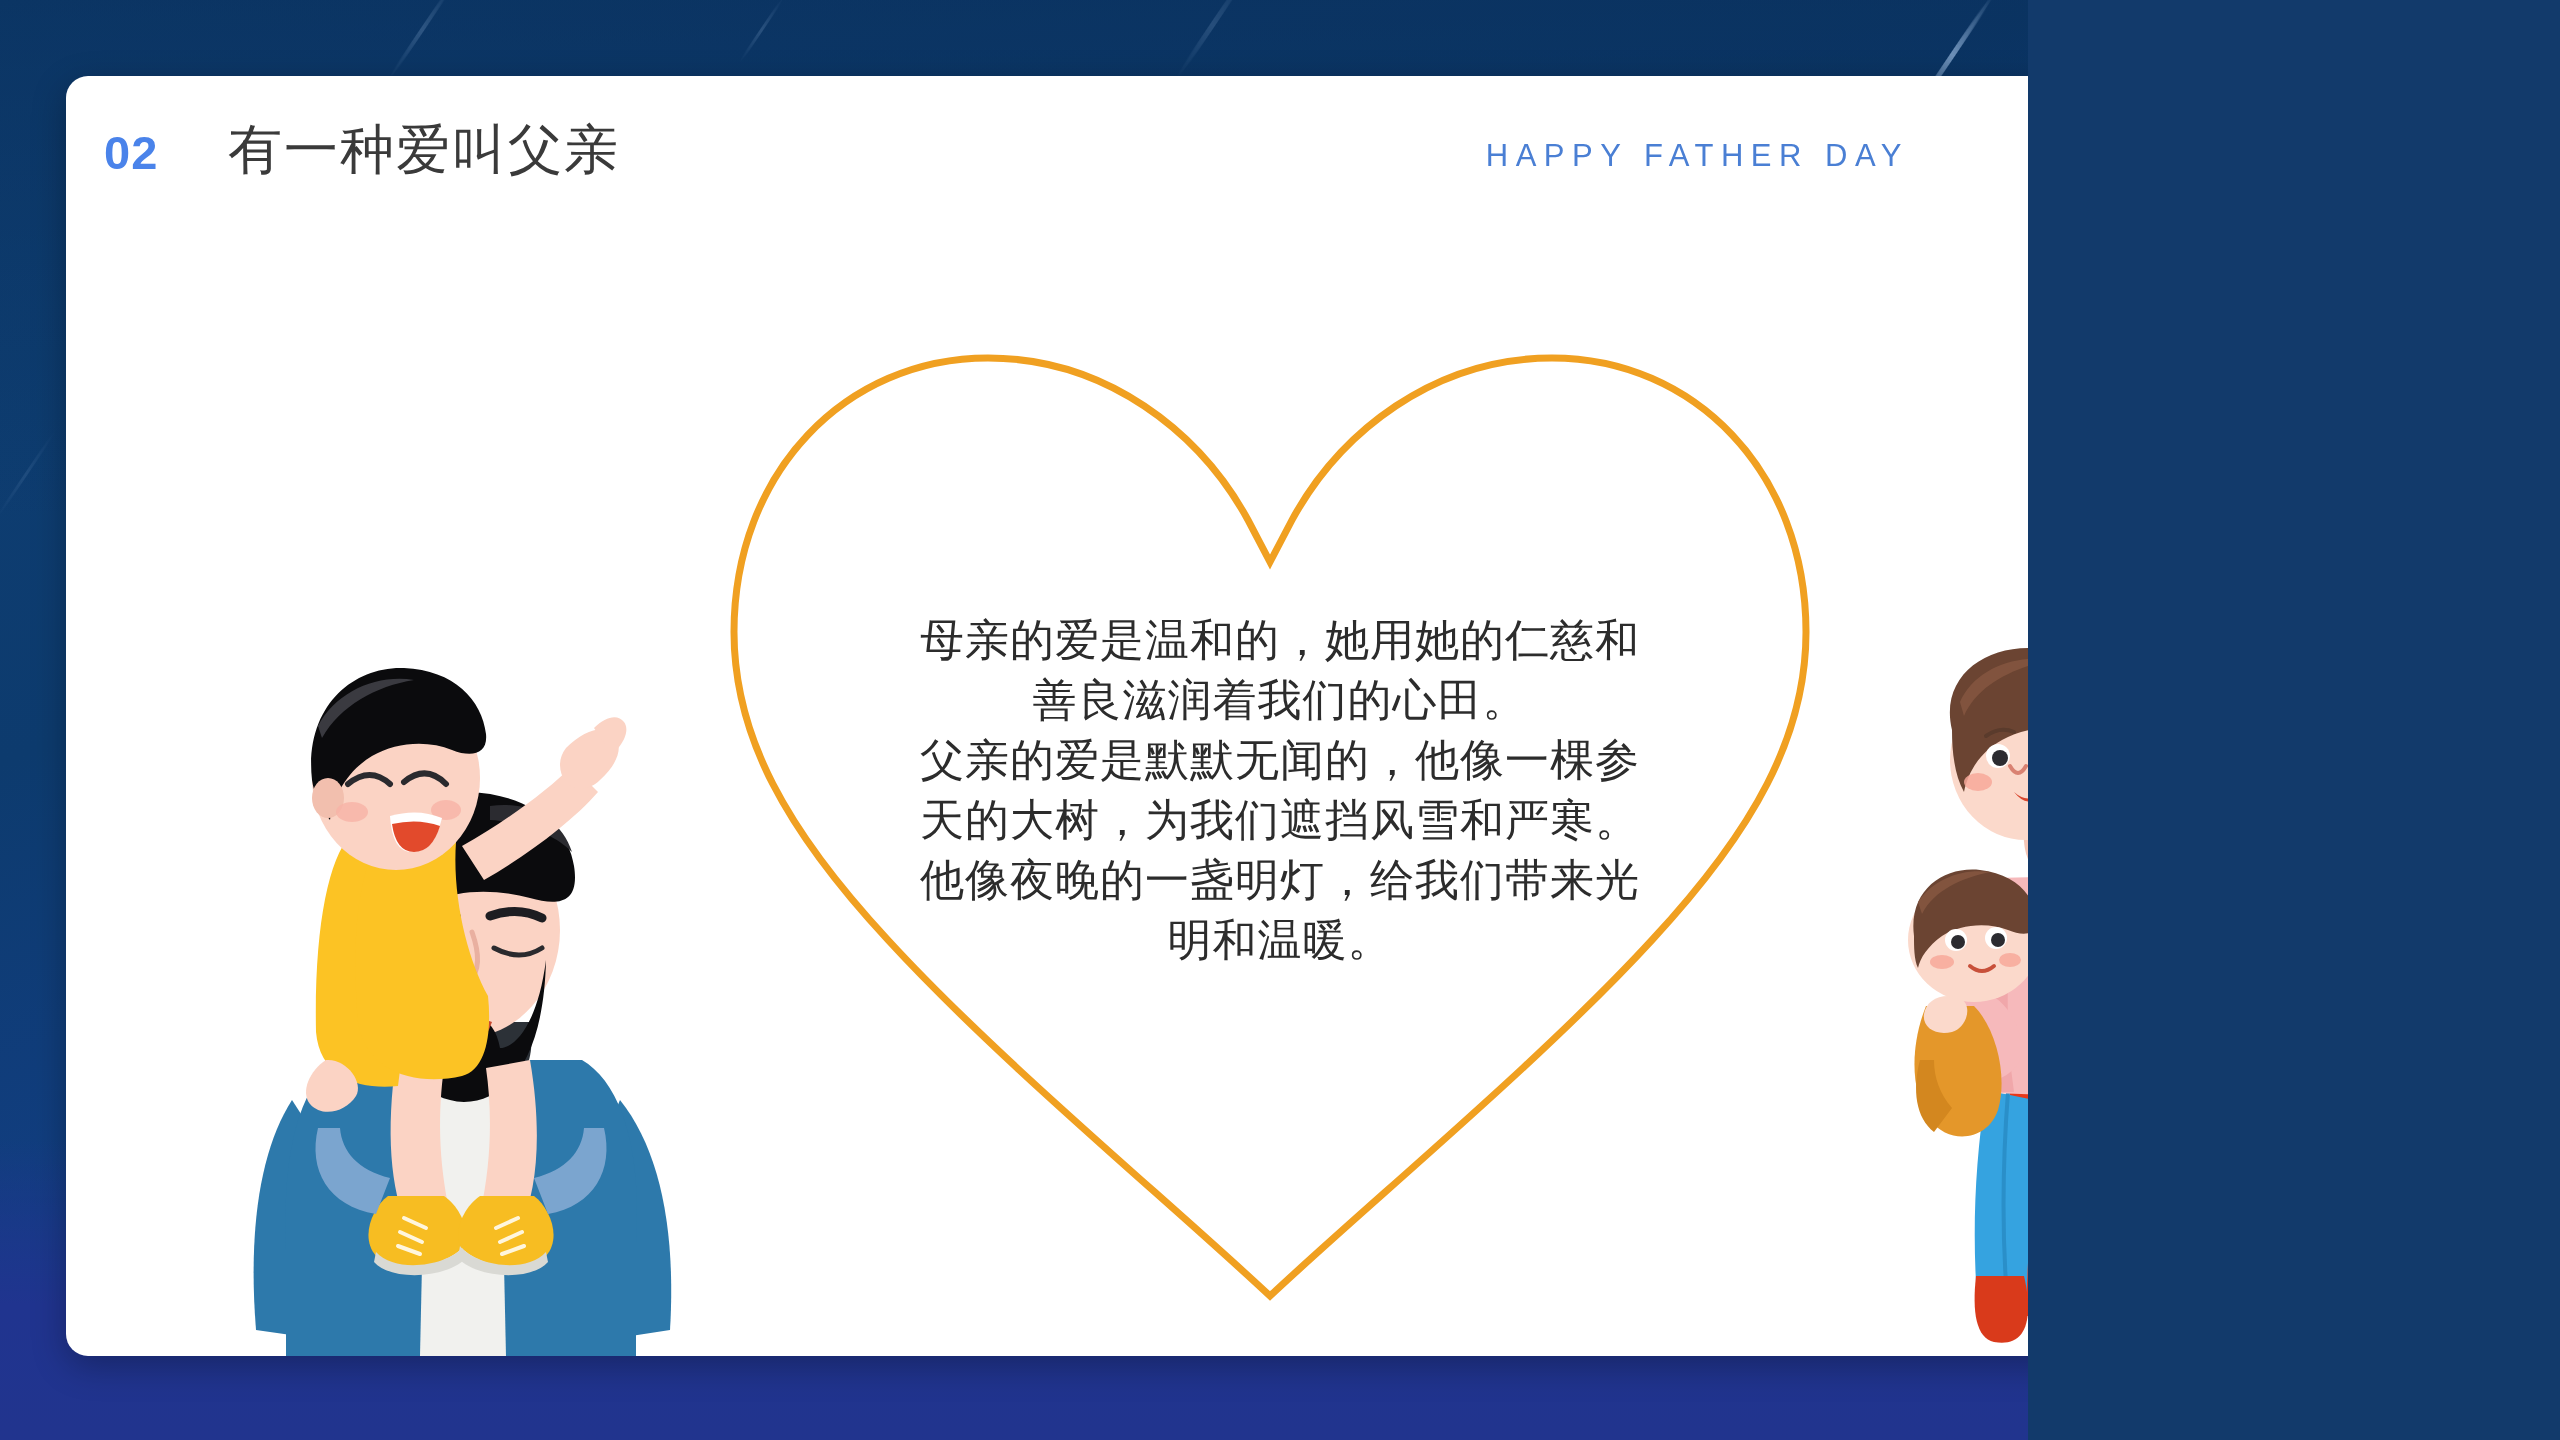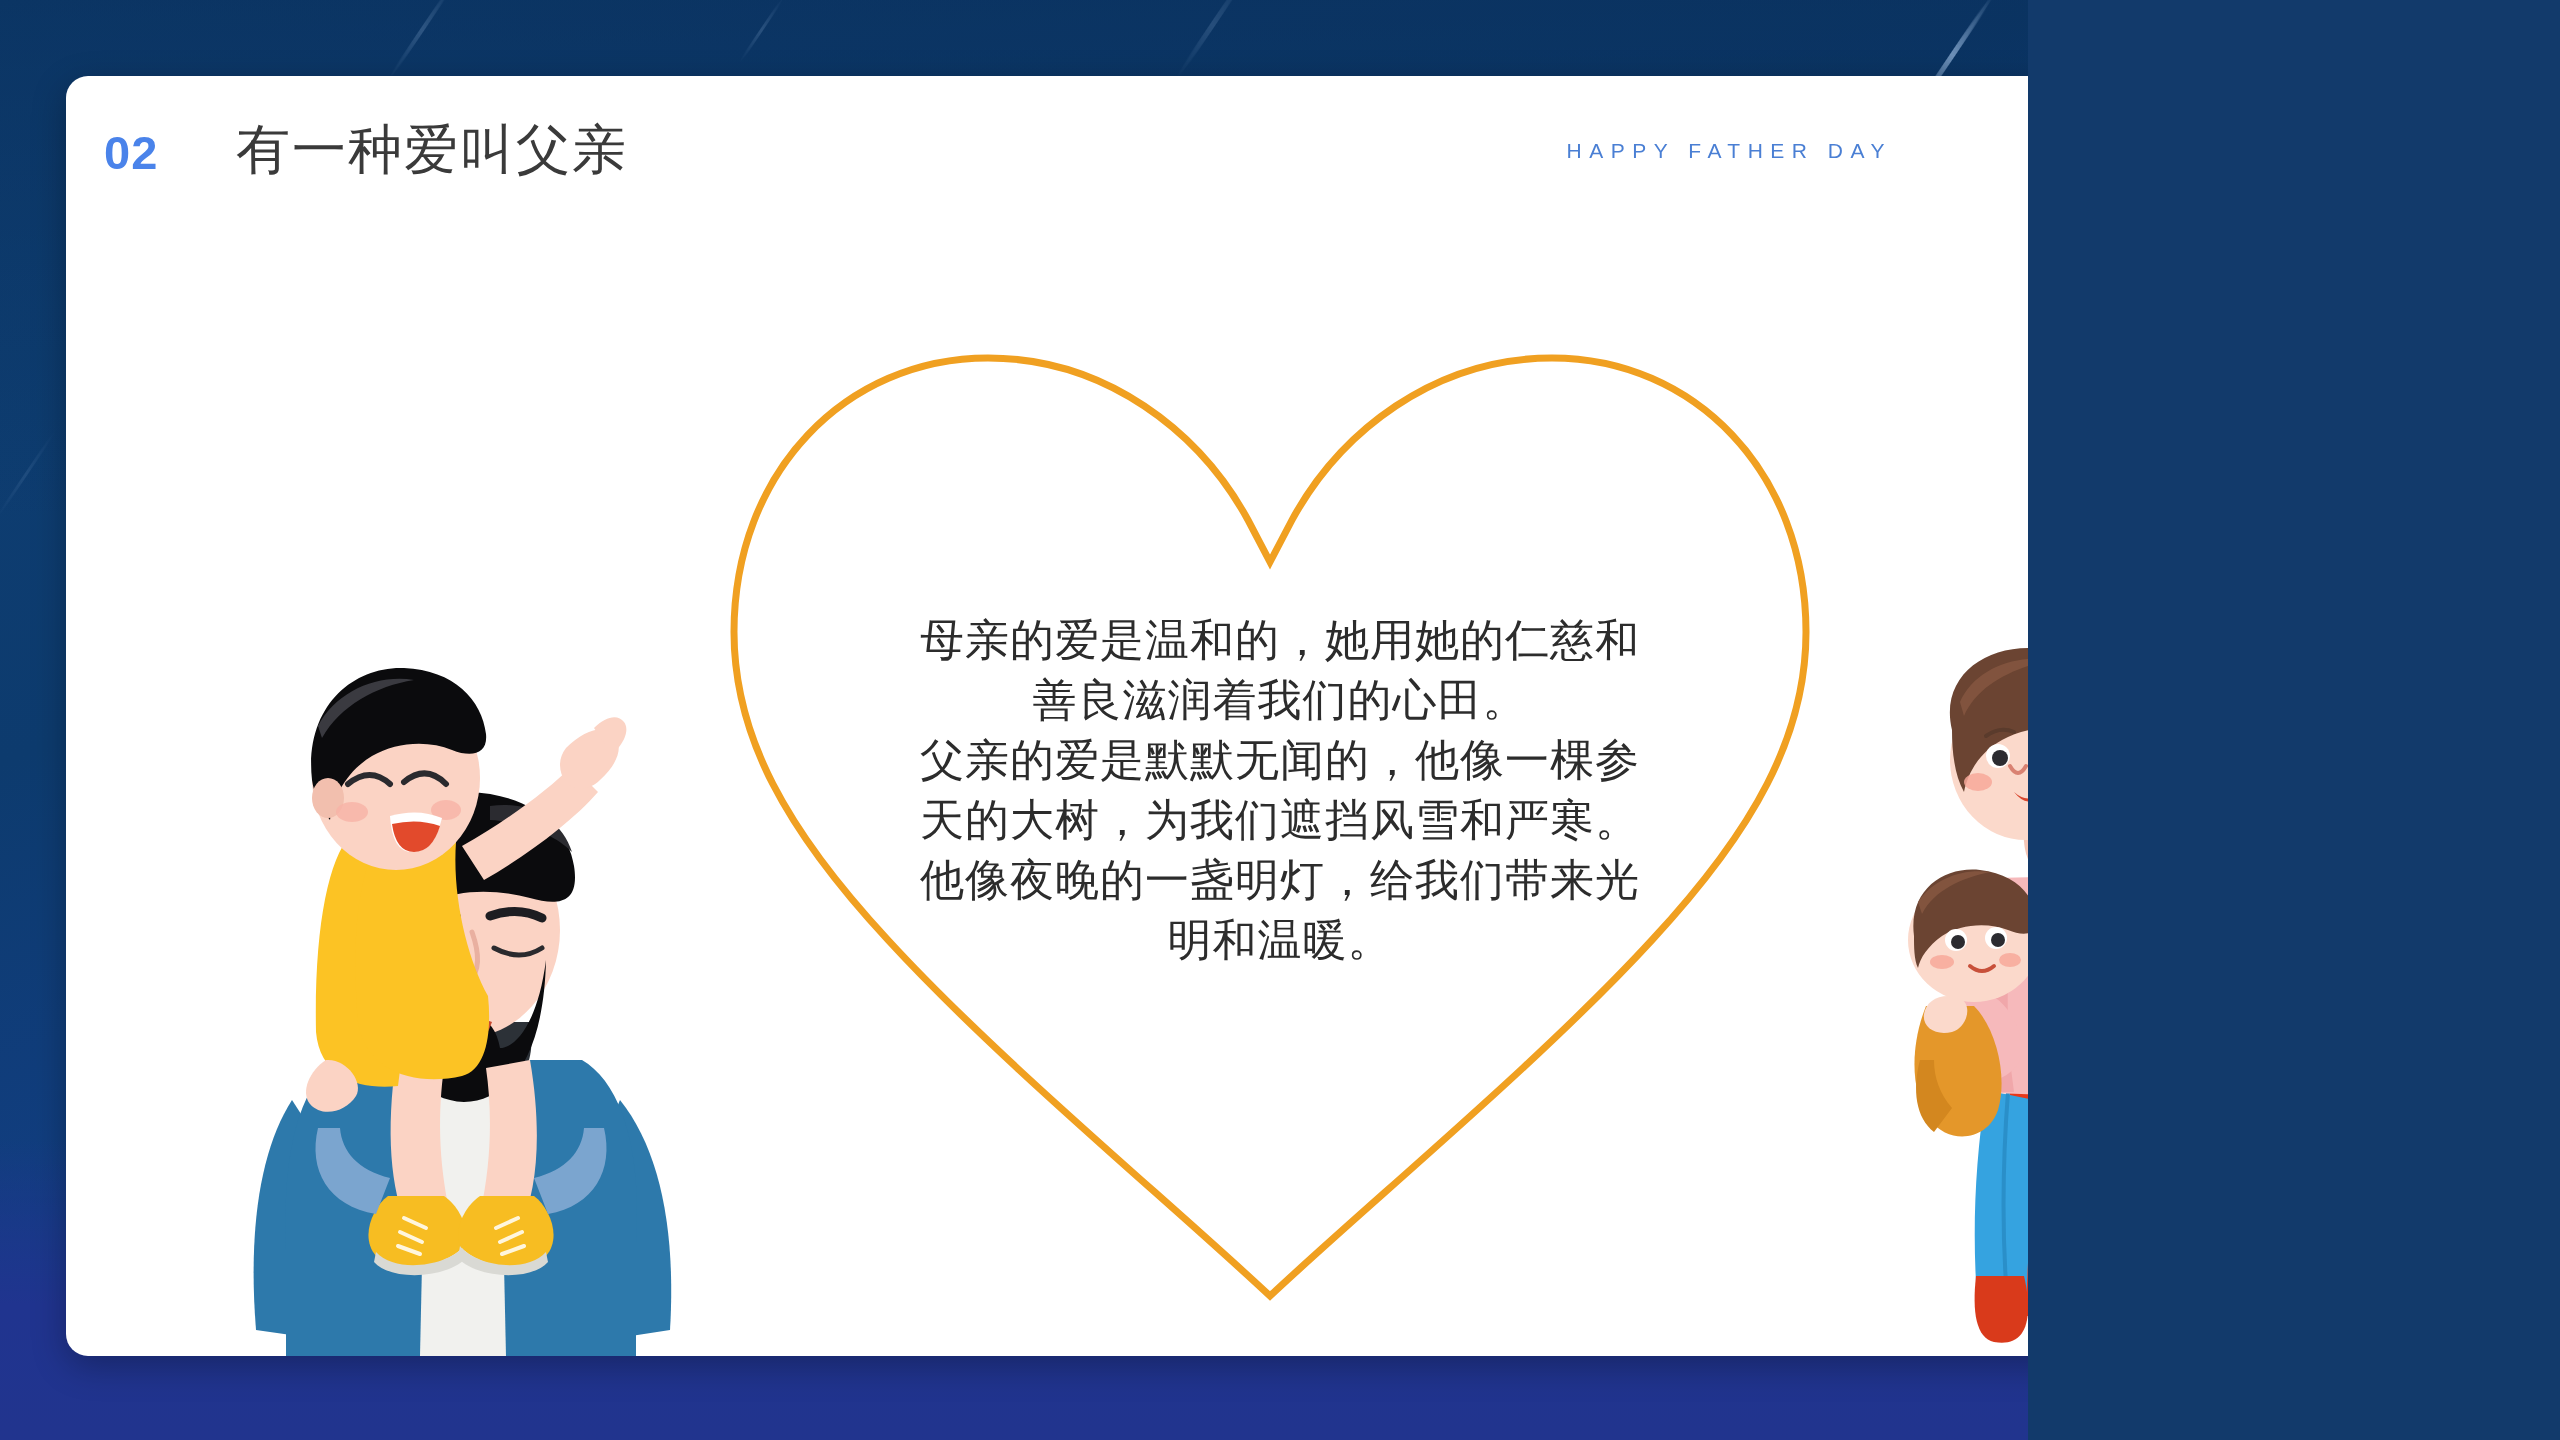--- a/index.html
+++ b/index.html
@@ -41,27 +41,27 @@
     overflow:hidden;
   }
 
   
   .hdr-num{
     position:absolute;left:104px;top:129px;
     font-size:47px;font-weight:bold;letter-spacing:1px;
     color:#4a83ea;line-height:1;
   }
   .hdr-title{
-    position:absolute;left:236px;top:122px;
+    position:absolute;left:228px;top:122px;
     font-size:54px;color:#3a3a3a;letter-spacing:2px;line-height:1;
     font-family:"Liberation Sans","DejaVu Sans",sans-serif;
   }
   .hdr-right{
-    position:absolute;right:136px;top:140px;
-    font-size:21px;color:#4a7fd4;letter-spacing:7.5px;
+    position:absolute;right:119px;top:140px;
+    font-size:31px;color:#4a7fd4;letter-spacing:7.5px;
     font-weight:500;line-height:1;margin-left:17px;
   }
 
   
   .heart-wrap{position:absolute;left:700px;top:250px;width:1140px;height:1070px;}
   .heart-wrap svg{display:block;width:100%;height:100%;}
 
   
   .body-copy{
     position:absolute;left:920px;top:610px;width:720px;

